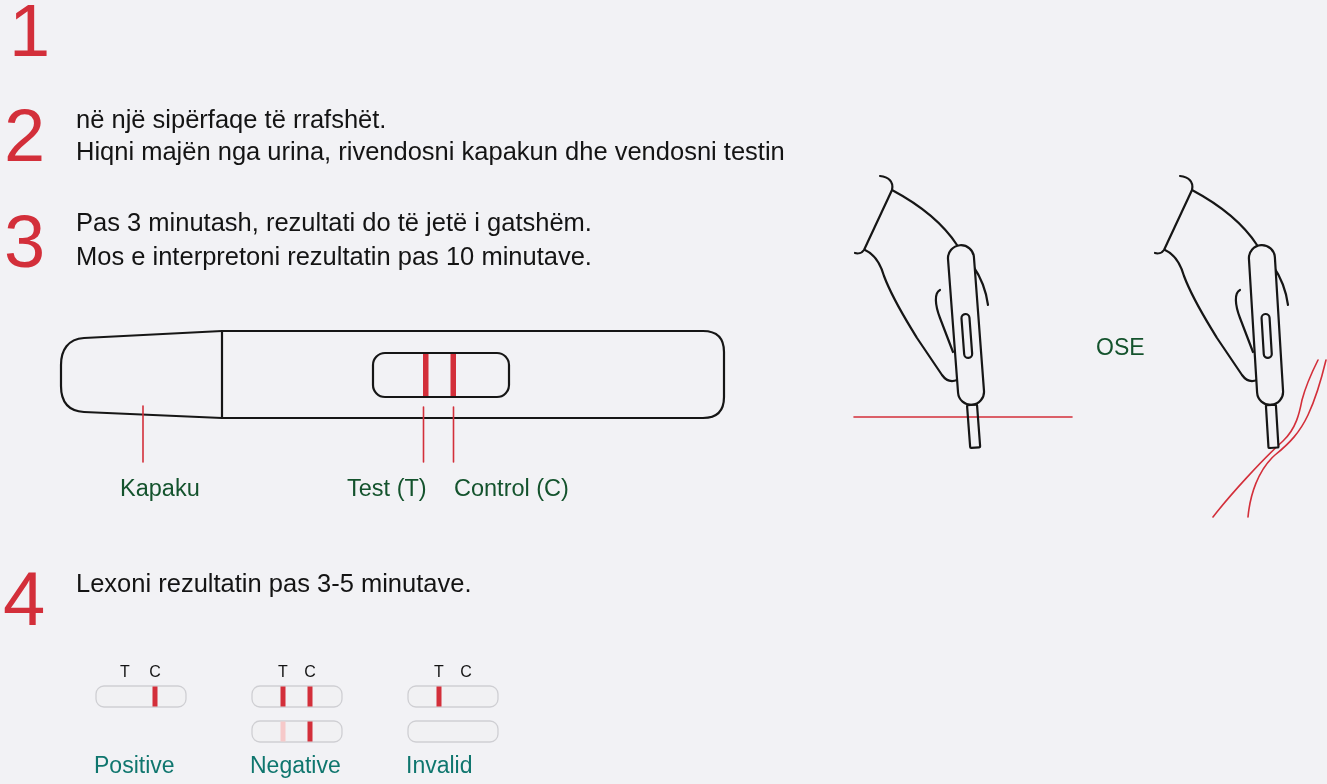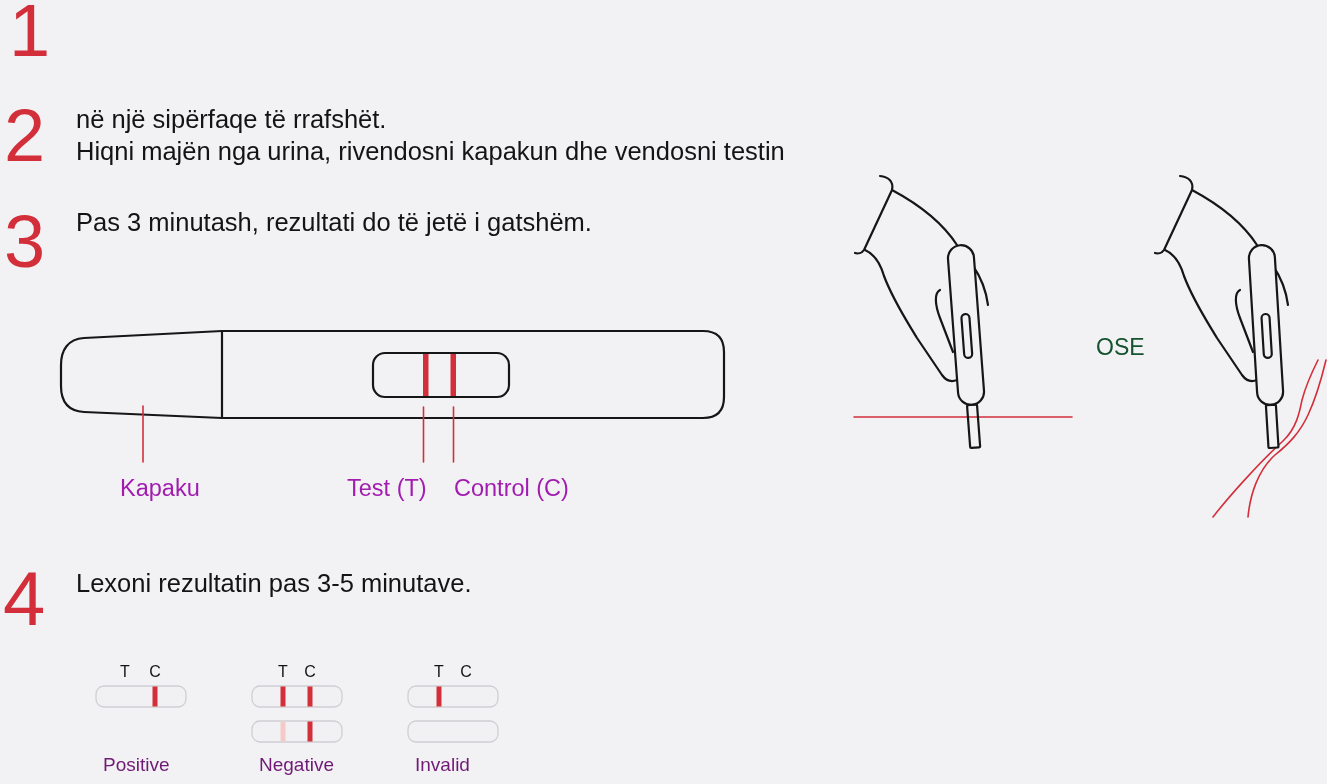--- a/index.html
+++ b/index.html
@@ -8,22 +8,22 @@
     background: #f2f2f5;
     font-family: "Liberation Sans", "DejaVu Sans", sans-serif;
     color: #111;
   }
   .abs { position: absolute; white-space: nowrap; }
   .num {
     color: #d32f3a; font-size: 74px; line-height: 74px; font-weight: normal;
   }
   .step-text { font-size: 25.5px; line-height: 33px; color: #141414; }
   .step-text div { white-space: nowrap; }
-  .label { font-size: 23.5px; line-height: 28px; color: #a21caf; }
-  .res-label { font-size: 19px; line-height: 28px; color: #701a75; margin-left: 9px; }
+  .label { font-size: 23.5px; line-height: 28px; color: #14532d; }
+  .res-label { font-size: 23px; line-height: 28px; color: #0f766e; }
   .ose { font-size: 23px; line-height: 28px; color: #14532d; }
   svg.art { position: absolute; left: 0; top: 0; }
   .ink { fill: none; stroke: #161616; stroke-width: 2.2; stroke-linecap: round; stroke-linejoin: round; }
   .red-ink { fill: none; stroke: #d32f3a; stroke-width: 1.6; stroke-linecap: round; }
   .strip { fill: #f1f1f3; stroke: #cfcfd3; stroke-width: 1.3; }
   .tc { font-family: "Liberation Sans", sans-serif; font-size: 16px; fill: #141414; text-anchor: middle; }
 </style>
 </head>
 <body>
 
@@ -109,20 +109,21 @@
 <div class="abs num" style="left:3px; top:562px; font-size:76px;">4</div>
 
 <div class="abs step-text" style="left:76px; top:1px;">
 </div>
 <div class="abs step-text" style="left:76px; top:103px; line-height:32px;">
   <div>në një sipërfaqe të rrafshët.</div>
   <div>Hiqni majën nga urina, rivendosni kapakun dhe vendosni testin</div>
 </div>
 <div class="abs step-text" style="left:76px; top:205px; line-height:34px;">
   <div>Pas 3 minutash, rezultati do të jetë i gatshëm.</div>
+  <div>Mos e interpretoni rezultatin pas 10 minutave.</div>
 </div>
 <div class="abs step-text" style="left:76px; top:567px;">
   <div>Lexoni rezultatin pas 3-5 minutave.</div>
 </div>
 
 <div class="abs label" style="left:120px; top:474px;">Kapaku</div>
 <div class="abs label" style="left:347px; top:474px;">Test (T)</div>
 <div class="abs label" style="left:454px; top:474px;text-align:center;">Control (C)</div>
 
 <div class="abs ose" style="left:1096px; top:333px;">OSE</div>

